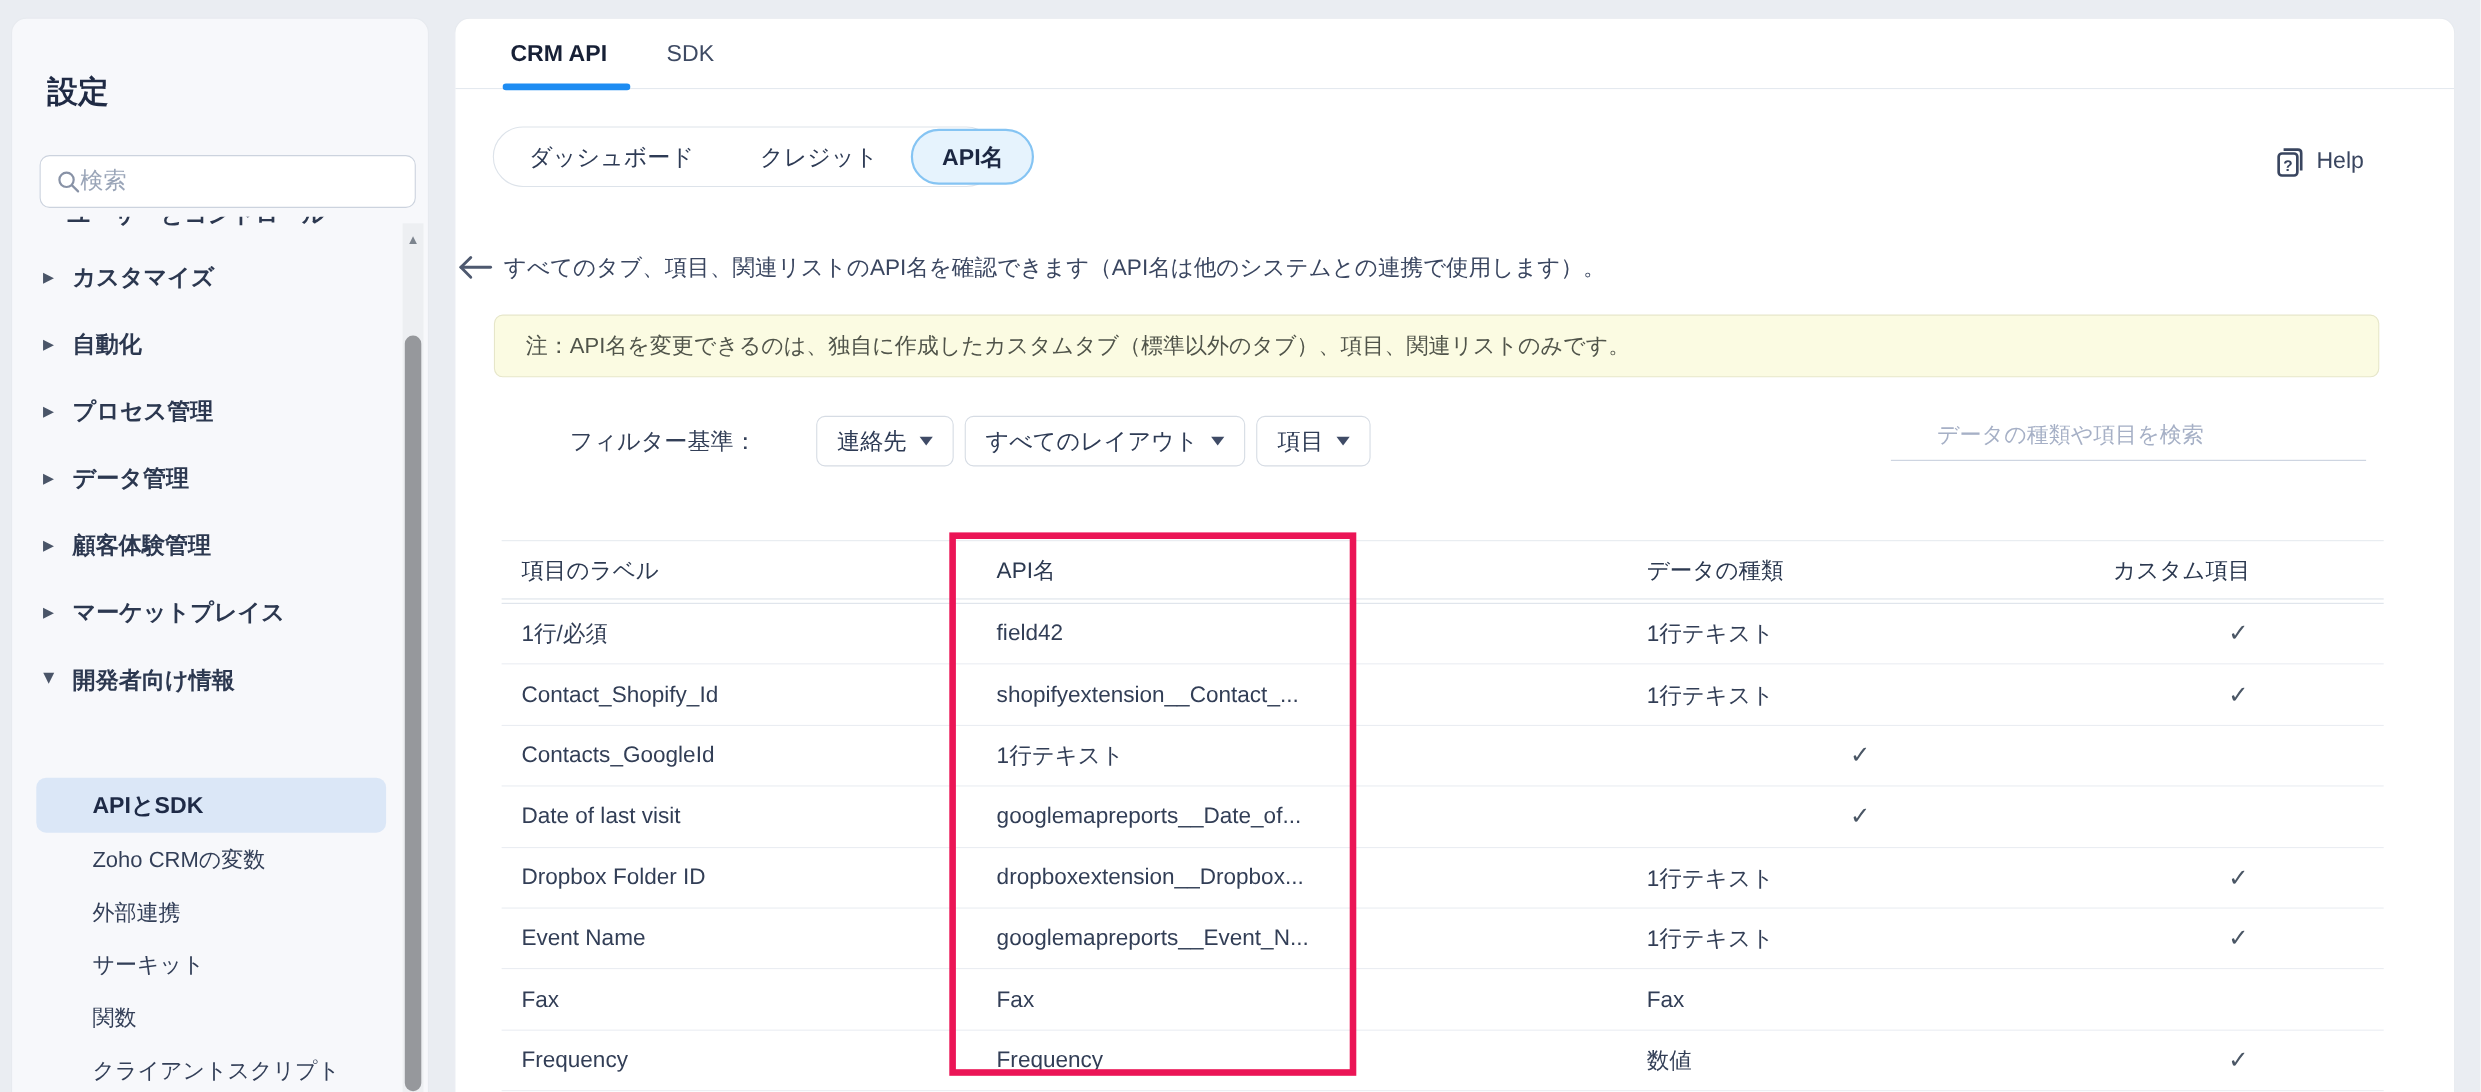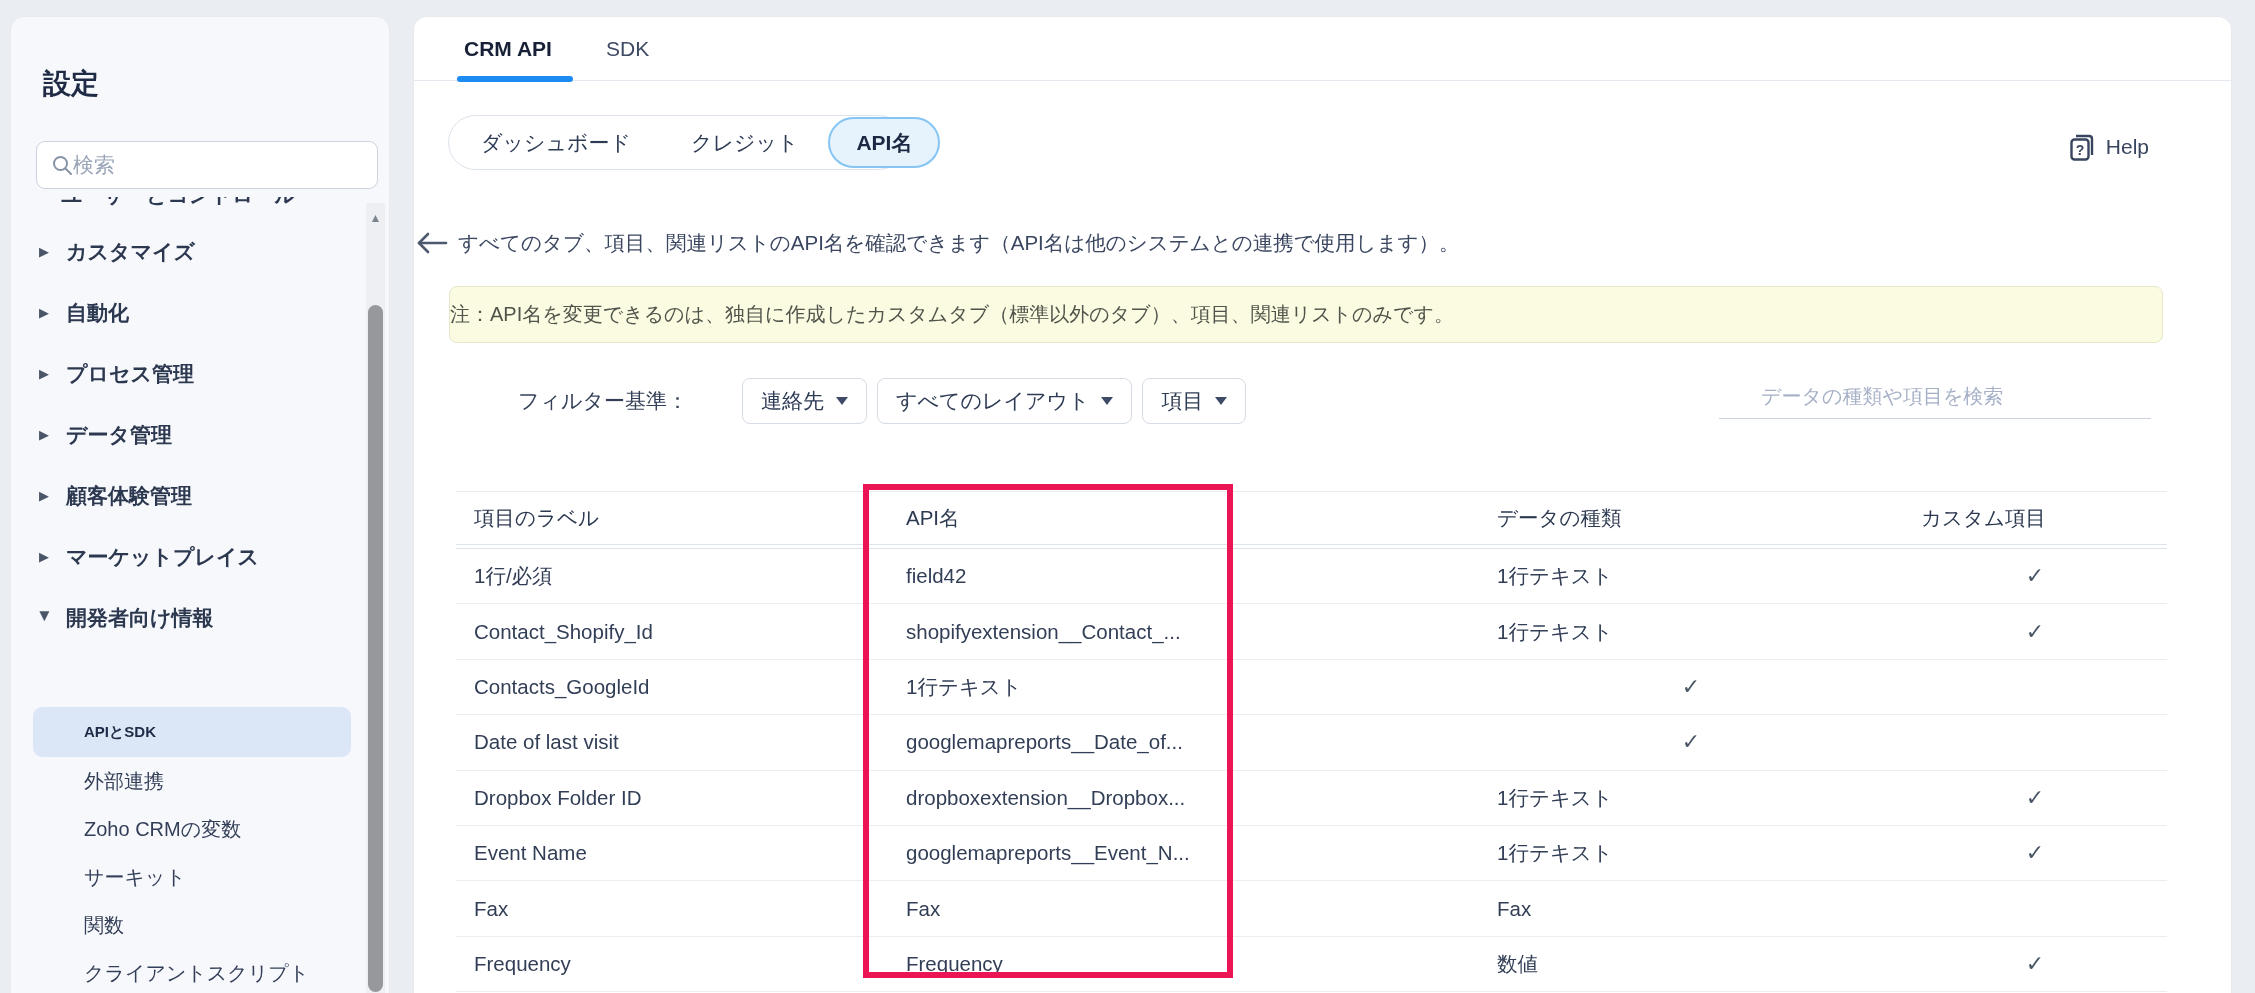--- a/index.html
+++ b/index.html
@@ -35,21 +35,21 @@
   .sb-item {
     height:61px; display:flex; align-items:center; padding-left:28px; gap:13px;
     font-size:21px; font-weight:600; color:#2c3850; cursor:pointer;
   }
   .tri { font-size:13px; color:#4a5568; width:14px; display:inline-block; transition:none; }
   .tri::before { content:"▶"; }
   .sb-item.on .tri { transform:rotate(90deg); transform-origin:45% 50%; }
   .sb-sub-selected {
     position:absolute; left:22px; top:690px; width:318px; height:50px;
     background:#dbe7f7; border-radius:9px; display:flex; align-items:center; padding-left:51px;
-    font-size:15px; font-weight:bold; color:#1e2a46; cursor:pointer;
+    font-size:21px; font-weight:bold; color:#1e2a46; cursor:pointer;
   }
   .sb-sub { position:absolute; left:0; top:740px; width:356px; }
   .sb-sub-item {
     height:48px; display:flex; align-items:center; padding-left:73px;
     font-size:20px; color:#333f58; cursor:pointer; white-space:nowrap;
   }
   
   .sb-scroll-track { position:absolute; right:4px; top:186px; width:19px; height:804px; background:#edeff2; }
   .sb-scroll-up { position:absolute; right:6px; top:194px; width:15px; text-align:center; font-size:12px; color:#7c848e; cursor:pointer; }
   .sb-scroll-thumb { position:absolute; right:6px; top:288px; width:15px; height:687px; background:#96989c; border-radius:8px; cursor:pointer; }
@@ -87,21 +87,21 @@
 
   
   .desc-row { position:absolute; left:2px; top:212px; display:flex; align-items:center; gap:10px; }
   .back-arrow { width:32px; height:24px; cursor:pointer; flex:none; }
   .desc-text { font-size:20.5px; color:#3a4660; }
 
   
   .note {
     position:absolute; left:35px; top:269px; width:1714px; height:57px;
     background:#fbfbe2; border:1px solid #e6e6c9; border-radius:8px;
-    display:flex; align-items:center; 
+    display:flex; align-items:center; padding-left:28px;
     font-size:20px; color:#50544a;
   }
 
   
   .filter-row { position:absolute; left:76px; top:361px; display:flex; align-items:center;margin-left:28px; }
   .filter-label { font-size:21px; color:#333f57; margin-right:22px; }
   .dropdown {
     height:46px; border:1px solid #d6dce4; border-radius:8px; background:#fff;
     display:flex; align-items:center; gap:12px; padding:0 18px; margin-right:10px;
     font-size:21px; font-weight:500; color:#2e3b55; cursor:pointer; white-space:nowrap;
@@ -196,25 +196,25 @@
       </div>
     </div>
 
   <div class="sb-sub-selected">
     <span>APIとSDK</span>
   </div>
 
   <div class="sb-sub">
 
       <div class="sb-sub-item">
+        <span>Zoho CRMの変数</span>
+      </div>
+
+      <div class="sb-sub-item">
         <span>外部連携</span>
-      </div>
-
-      <div class="sb-sub-item">
-        <span>Zoho CRMの変数</span>
       </div>
 
       <div class="sb-sub-item">
         <span>サーキット</span>
       </div>
 
       <div class="sb-sub-item">
         <span>関数</span>
       </div>
 

